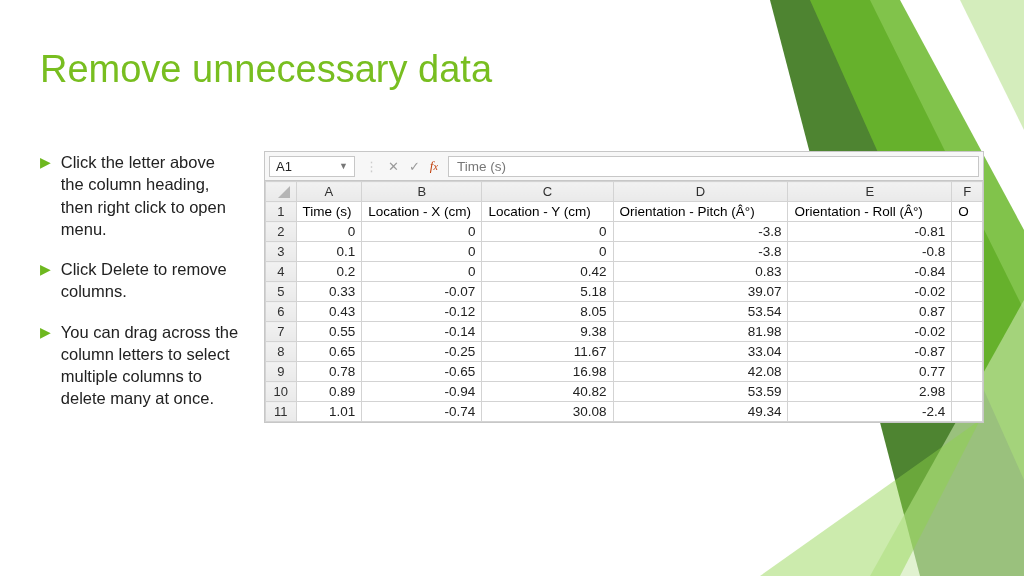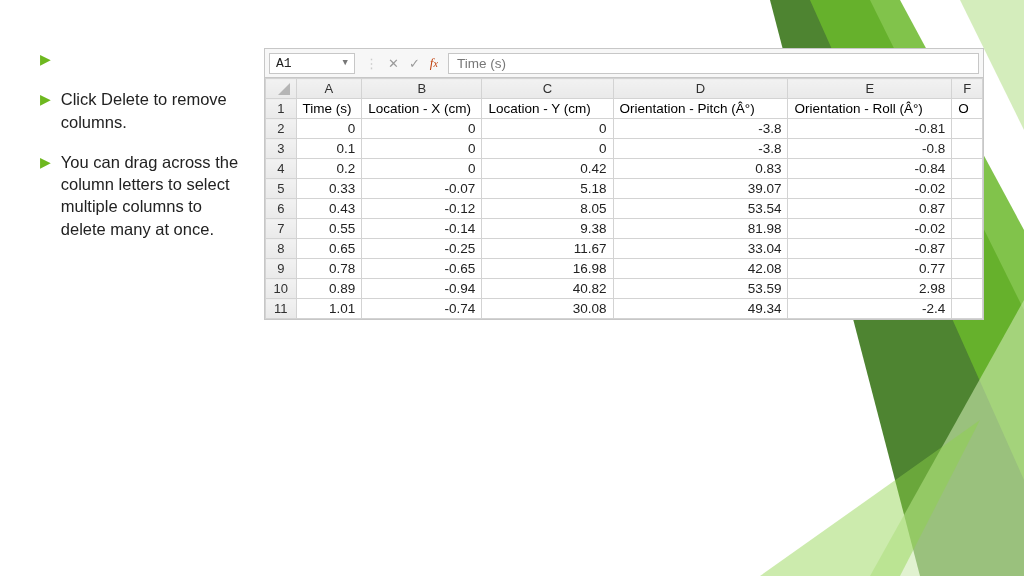--- a/index.html
+++ b/index.html
@@ -67,21 +67,20 @@
   .cellref {
     width: 72px;
     padding: 2px 6px;
     background: #fff;
     border: 1px solid #c7c7c7;
     margin: 3px 0 3px 4px;
     font-size: 13px;
     display: flex;
     align-items: center;
     justify-content: space-between;
-    font-family: Liberation Mono, monospace;
   }
   .cellref .dd {
     color: #777;
     font-size: 9px;
   }
   .fxtools {
     display: flex;
     align-items: center;
     gap: 10px;
     padding: 0 10px;
@@ -167,25 +166,27 @@
 
 <svg class="decor" width="1024" height="576">
   <polygon points="770,0 870,0 1024,310 1024,576 920,576" fill="#3f7a1f" opacity="0.92"></polygon>
   <polygon points="810,0 900,0 1024,230 1024,480" fill="#6bb82c" opacity="0.85"></polygon>
   <polygon points="960,0 1024,0 1024,130" fill="#cdeab0" opacity="0.85"></polygon>
   <polygon points="870,576 1024,300 1024,576" fill="#cdeab0" opacity="0.6"></polygon>
   <polygon points="760,576 900,576 980,420" fill="#8fd24a" opacity="0.45"></polygon>
 </svg>
 
 <div class="slide">
+  <h1 class="title">Remove unnecessary data</h1>
 
   <div class="body">
     <div class="bullets">
       <div class="bullet">
         <span class="tri">▶</span>
+        <span class="txt">Click the letter above the column heading, then right click to open menu.</span>
       </div>
       <div class="bullet">
         <span class="tri">▶</span>
         <span class="txt">Click Delete to remove columns.</span>
       </div>
       <div class="bullet">
         <span class="tri">▶</span>
         <span class="txt">You can drag across the column letters to select multiple columns to delete many at once.</span>
       </div>
     </div>

